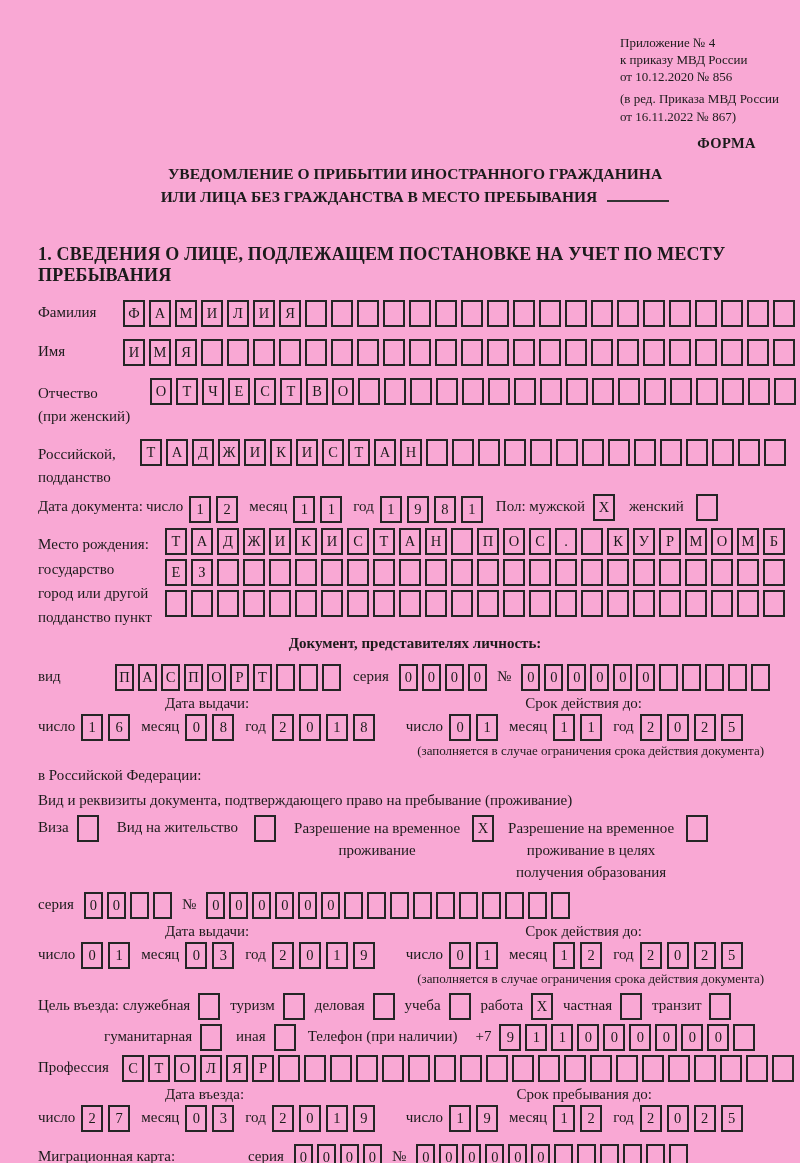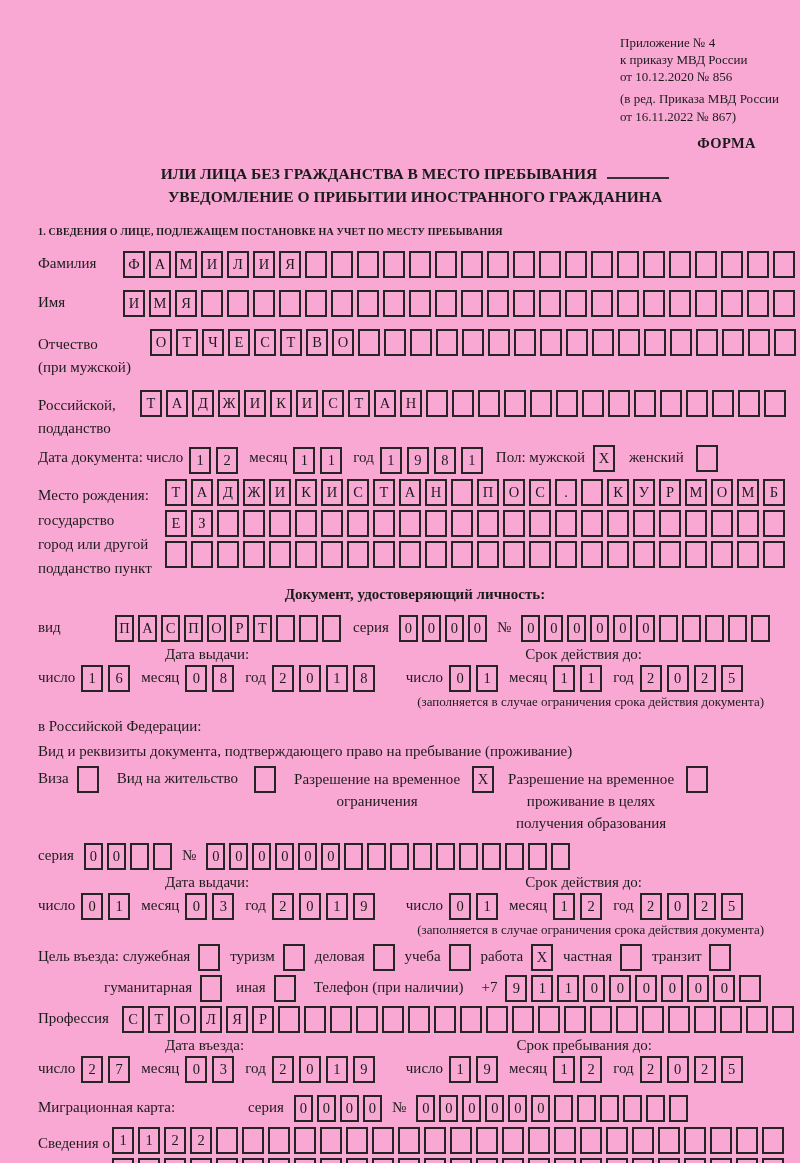--- a/index.html
+++ b/index.html
@@ -12,21 +12,21 @@
   .page { width:800px; height:1163px; padding:34px 8px 0 38px; overflow:hidden; position:relative; background:#f9a8d4; }
 
   .hdr { margin-left:582px; font-size:13px; line-height:1.32; }
   .hdr .amend { margin-top:5px; }
 
   .form-marker { text-align:right; padding-right:36px; font-weight:bold; font-size:14.5px; margin-top:10px; letter-spacing:.4px; }
 
   .title { text-align:center; font-weight:bold; font-size:15.5px; margin-top:10px; line-height:1.5; }
   .underline { display:inline-block; width:62px; height:14px; border-bottom:2px solid #333; margin-left:10px; }
 
-  .sec-head { font-weight:bold; font-size:10px; margin-top:18px; letter-spacing:.2px; }
+  .sec-head { font-weight:bold; font-size:18px; margin-top:36px; letter-spacing:.2px; }
 
   .row { display:flex; align-items:flex-start; margin-top:12px; font-size:15px; }
   .lbl { flex:0 0 auto; padding-top:4px; }
   .lbl-stack { flex:0 0 auto; line-height:1.5; padding-top:4px; }
   .tall { line-height:1.62; }
 
   .cells { display:flex; flex-wrap:nowrap; flex:0 0 auto; }
   .cell {
     flex:0 0 auto; width:22px; height:27px; border:2px solid #252525;
     margin-right:4px; text-align:center; font-size:14.5px; line-height:23px;
@@ -74,24 +74,24 @@
     <div>от 10.12.2020 № 856</div>
     <div class="amend">
       <div>(в ред. Приказа МВД России</div>
       <div>от 16.11.2022 № 867)</div>
     </div>
   </div>
 
   <div class="form-marker">ФОРМА</div>
 
   <div class="title">
+    <div>УВЕДОМЛЕНИЕ О ПРИБЫТИИ ИНОСТРАННОГО ГРАЖДАНИНА</div>
     <div>
       <span>ИЛИ ЛИЦА БЕЗ ГРАЖДАНСТВА В МЕСТО ПРЕБЫВАНИЯ</span><span class="underline"></span>
     </div>
-    <div>УВЕДОМЛЕНИЕ О ПРИБЫТИИ ИНОСТРАННОГО ГРАЖДАНИНА</div>
   </div>
 
   <div class="sec-head">1. СВЕДЕНИЯ О ЛИЦЕ, ПОДЛЕЖАЩЕМ ПОСТАНОВКЕ НА УЧЕТ ПО МЕСТУ ПРЕБЫВАНИЯ</div>
 
   <div class="row" style="margin-top:14px">
     <span class="lbl" style="width:85px">Фамилия</span>
     <span class="cells">
         <span class="cell">Ф</span>
         <span class="cell">А</span>
         <span class="cell">М</span>
@@ -149,21 +149,21 @@
         <span class="cell"></span>
         <span class="cell"></span>
         <span class="cell"></span>
         <span class="cell"></span>
       </span>
   </div>
 
   <div class="row">
     <span class="lbl-stack" style="width:112px">
       <span style="display:block">Отчество</span>
-      <span style="display:block">(при мужской)</span>
+      <span style="display:block">(при женский)</span>
     </span>
     <span class="cells">
         <span class="cell">О</span>
         <span class="cell">Т</span>
         <span class="cell">Ч</span>
         <span class="cell">Е</span>
         <span class="cell">С</span>
         <span class="cell">Т</span>
         <span class="cell">В</span>
         <span class="cell">О</span>
@@ -328,21 +328,21 @@
           <span class="cell"></span>
           <span class="cell"></span>
           <span class="cell"></span>
           <span class="cell"></span>
           <span class="cell"></span>
           <span class="cell"></span>
         </span>
     </span>
   </div>
 
-  <div class="center-head">Документ, удостоверяющий личность:</div>
+  <div class="center-head">Документ, представителях личность:</div>
 
   <div class="row tight">
     <span class="lbl" style="width:77px">вид</span>
     <span class="cells">
         <span class="cell">П</span>
         <span class="cell">А</span>
         <span class="cell">С</span>
         <span class="cell">П</span>
         <span class="cell">О</span>
         <span class="cell">Р</span>
@@ -419,21 +419,21 @@
   <div class="plain">в Российской Федерации:</div>
   <div class="plain">Вид и реквизиты документа, подтверждающего право на пребывание (проживание)</div>
 
   <div class="row" style="margin-top:6px">
     <span class="lbl">Виза</span>
     <span class="chk chk-m"></span>
     <span class="lbl g">Вид на жительство</span>
     <span class="chk" style="margin-left:16px"></span>
     <span class="stack g">
       <span>Разрешение на временное</span>
-      <span>ограничения</span>
+      <span>проживание</span>
     </span>
     <span class="chk" style="margin-left:12px">X</span>
     <span class="stack" style="margin-left:14px">
       <span>Разрешение на временное</span>
       <span>проживание в целях</span>
       <span>получения образования</span>
     </span>
     <span class="chk" style="margin-left:12px"></span>
   </div>
 
@@ -523,21 +523,21 @@
     <span class="chk chk-m"></span>
     <span class="lbl" style="margin-left:10px">транзит</span>
     <span class="chk chk-m"></span>
   </div>
 
   <div class="row" style="margin-top:4px">
     <span class="lbl" style="margin-left:66px">гуманитарная</span>
     <span class="chk chk-m"></span>
     <span class="lbl" style="margin-left:14px">иная</span>
     <span class="chk chk-m"></span>
-    <span class="lbl" style="margin-left:18px">Телефон (при наличии)</span>
+    <span class="lbl" style="margin-left:12px">Телефон (при наличии)</span>
     <span class="lbl" style="margin-left:18px; margin-right:8px">+7</span>
     <span class="cells">
         <span class="cell">9</span>
         <span class="cell">1</span>
         <span class="cell">1</span>
         <span class="cell">0</span>
         <span class="cell">0</span>
         <span class="cell">0</span>
         <span class="cell">0</span>
         <span class="cell">0</span>

